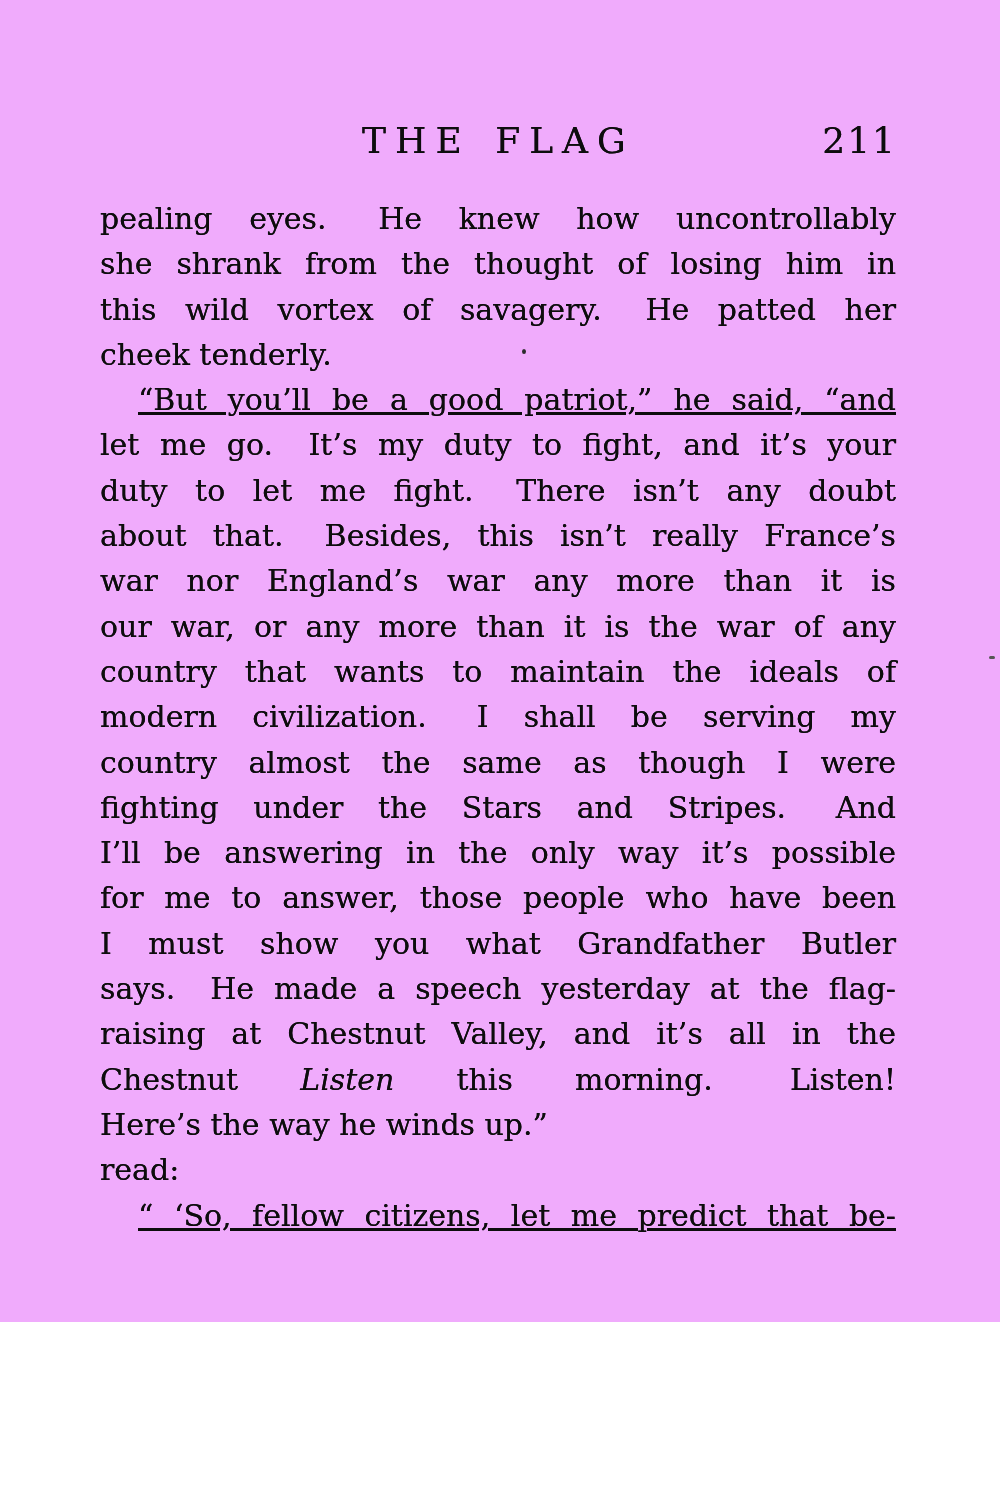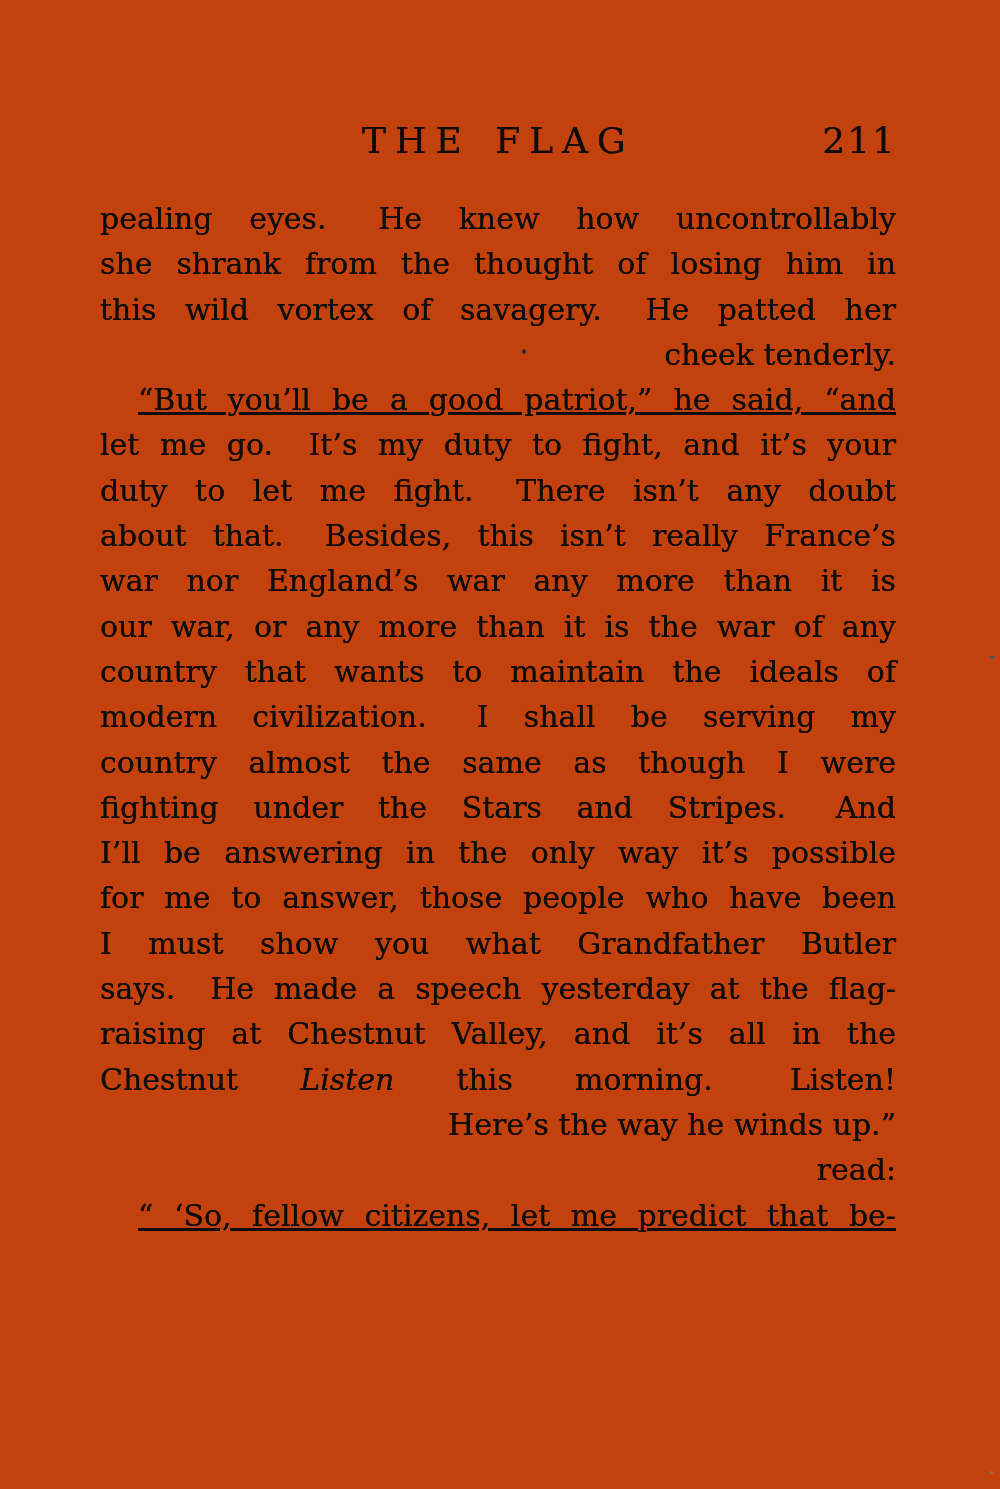--- a/index.html
+++ b/index.html
@@ -1,20 +1,20 @@
 <!DOCTYPE html>
 <html><head>
 <meta charset="utf-8">
 <style>
   html, body { margin: 0; padding: 0; background: #ffffff; }
   .page {
     position: relative;
     width: 1000px;
-    height: 1489px;
-    background: #c2410c;
+    height: 1322px;
+    background: #f0abfc;
     overflow: hidden;
     font-family: "DejaVu Serif", "Liberation Serif", serif;
     color: #0d0d0d;
   }
   .running-head {
     position: absolute;
     top: 122px;
     left: 100px;
     right: 103px;
     height: 44px;
@@ -38,21 +38,21 @@
   }
   .text-block {
     position: absolute;
     top: 196px;
     left: 100px;
     width: 796px;
     font-size: 30px;
     line-height: 45.3px;
     text-shadow: 0 0 0.6px rgba(0,0,0,0.85);
   }
-  .line { text-align: right; }
+  .line { text-align: left; }
   .line.just {
     text-align: justify;
     text-align-last: justify;
     text-justify: inter-word;
   }
   .line.ind { text-indent: 38px; text-decoration: underline; }
   .it { font-style: italic; }
   .artifact {
     position: absolute;
     background: #2b2b2b;

